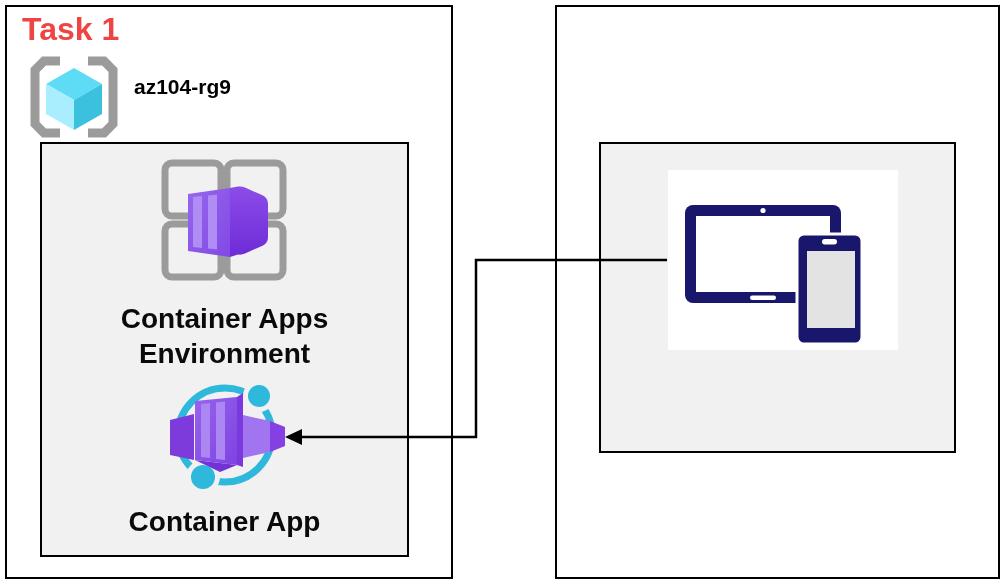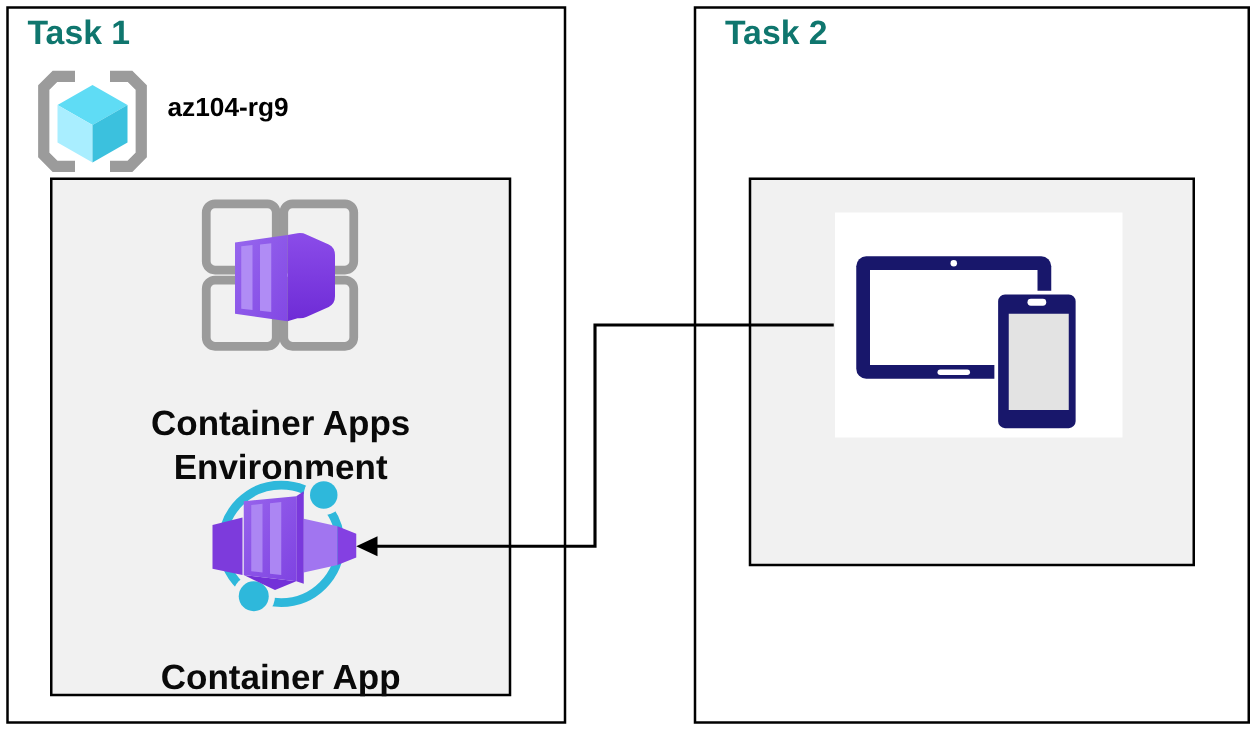--- a/index.html
+++ b/index.html
@@ -4,23 +4,23 @@
 <style>
   html,body{margin:0;padding:0;background:#fff;}
   .canvas{
     position:relative;width:1006px;height:584px;background:#ffffff;
     font-family:"Liberation Sans",sans-serif;overflow:hidden;
   }
   .abs{position:absolute;}
   .panel{border:2px solid #000;background:#fff;box-sizing:border-box;}
   .inner{border:2px solid #000;background:#F1F1F1;box-sizing:border-box;}
   .whiteplate{background:#ffffff;}
-  .title{font-size:27px;font-weight:700;color:#0f766e;line-height:1.1;}
+  .title{font-size:32px;font-weight:700;color:#ef4444;line-height:1.1;}
   .rg-name{font-size:21px;font-weight:700;color:#000;}
-  .node-label{font-size:28px;font-weight:700;color:#0a0a0a;text-align:center;line-height:35px;margin-top:20px;}
+  .node-label{font-size:28px;font-weight:700;color:#0a0a0a;text-align:center;line-height:35px;}
   svg{display:block;}
 </style>
 </head>
 <body>
 
 <div class="canvas">
 
   <div class="abs panel" style="left:5px;top:5px;width:448px;height:574px;"></div>
   <div class="abs title" style="left:22px;top:12px;">Task 1</div>
 
@@ -78,21 +78,20 @@
     <polygon points="29,86 71,91 54,98" fill="#7331D8"></polygon>
     <polygon points="71,23 77,19 77,93 71,91" fill="#7A39DC"></polygon>
     <polygon points="29,27 71,23 71,91 29,86" fill="url(#appF)"></polygon>
     <polygon points="35,30 44,29 44,84 35,83" fill="#AC86F3"></polygon>
     <polygon points="50,28.5 59,27.5 59,86 50,85" fill="#AC86F3"></polygon>
   </svg>
 
   <div class="abs node-label" style="left:60px;top:504px;width:329px;text-align:center;">Container App</div>
 
   <div class="abs panel" style="left:555px;top:5px;width:445px;height:574px;"></div>
-  <div class="abs title" style="left:580px;top:12px;">Task 2</div>
 
   <div class="abs inner" style="left:599px;top:142px;width:357px;height:311px;"></div>
 
   <div class="abs whiteplate" style="left:668px;top:170px;width:230px;height:180px;"></div>
 
   <svg class="abs" style="left:668px;top:170px;" width="230" height="180" viewBox="0 0 230 180">
     <rect x="17" y="35" width="156" height="98" rx="8" fill="#18176B"></rect>
     <rect x="28" y="46" width="134" height="76" fill="#ffffff"></rect>
     <circle cx="95" cy="40.5" r="2.6" fill="#ffffff"></circle>
     <rect x="82" y="125.5" width="26" height="4.5" rx="2.2" fill="#ffffff"></rect>

